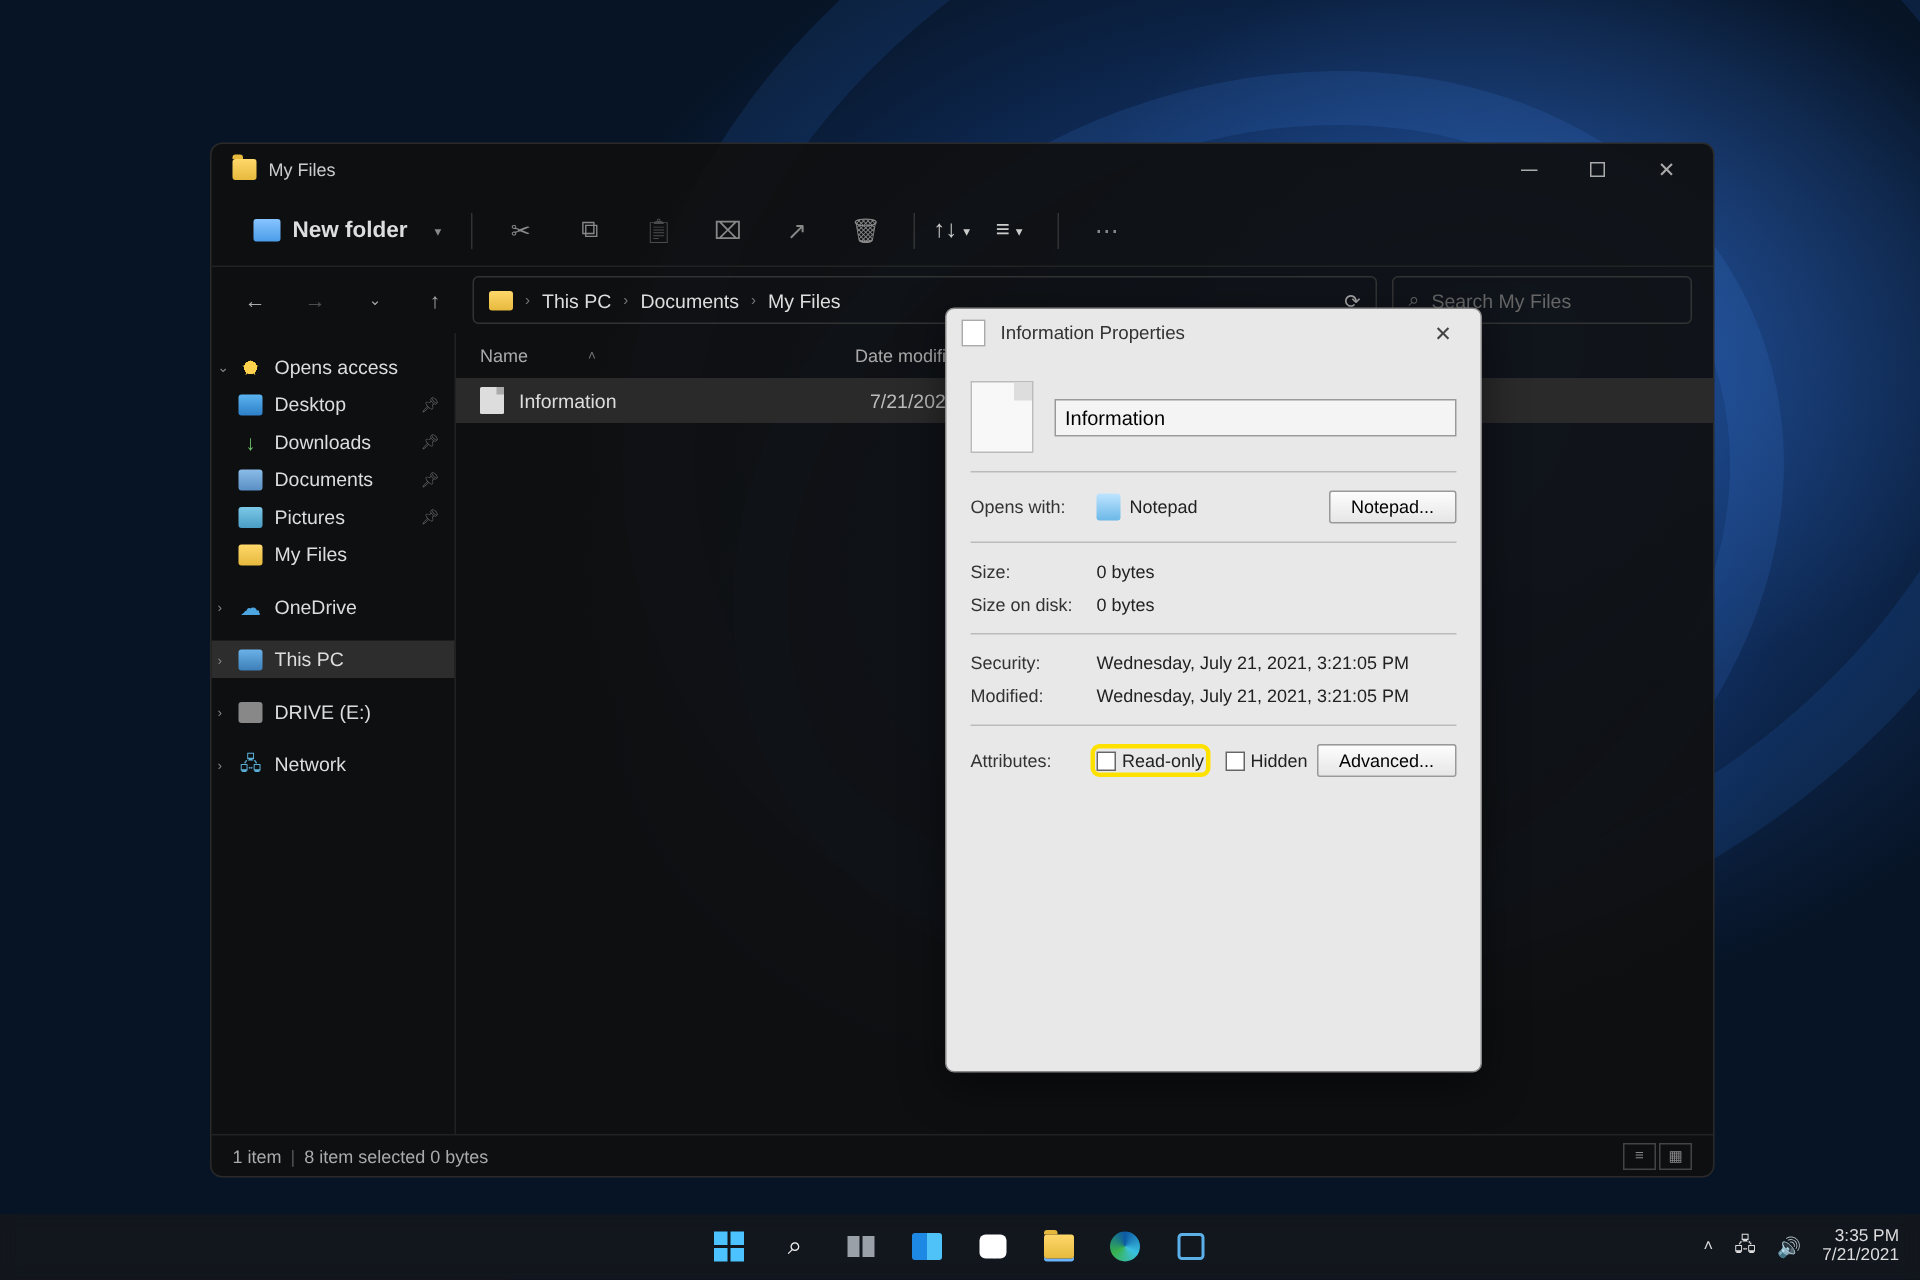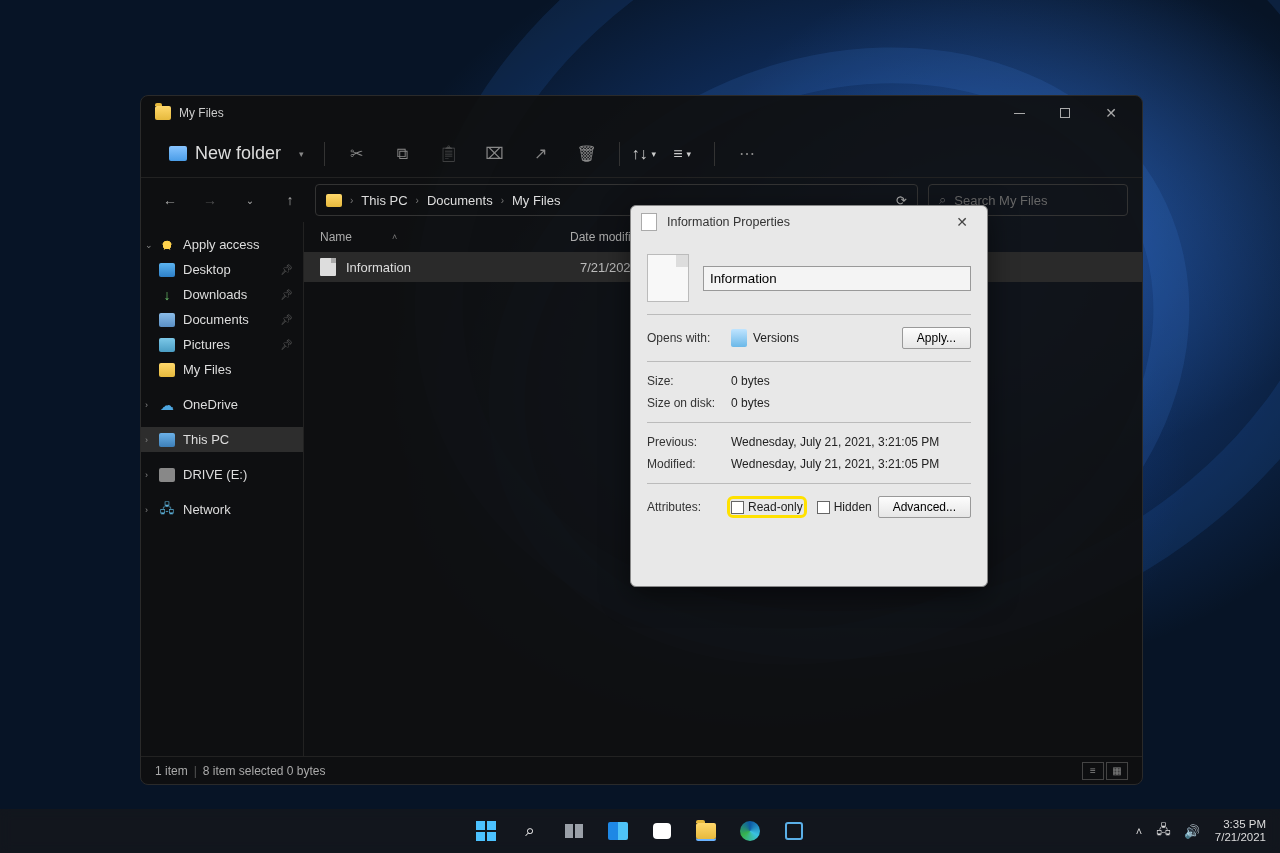--- a/index.html
+++ b/index.html
@@ -63,21 +63,21 @@
     .win-btn .cx { font-size: 14px; }
 
     .toolbar {
       display: flex;
       align-items: center;
       height: 48px;
       padding: 0 18px;
       gap: 6px;
       border-bottom: 1px solid #222;
     }
-    .tb-new { display:flex; align-items:center; gap:8px; padding:6px 10px; border-radius:4px; color:#ddd; font-size:18px; }
+    .tb-new { display:flex; align-items:center; gap:8px; padding:6px 10px; border-radius:4px; color:#ddd; font-size:15px;font-weight:bold; }
     .tb-new .nf-ico { width:18px; height:15px; background:linear-gradient(#87c4ff,#4a9de8); border-radius:2px; position:relative; }
     .tb-chev { color:#888; font-size:9px; margin-left:2px; margin-right:8px; }
     .tb-sep { width:1px; height:24px; background:#333; margin:0 6px; }
     .tb-ico { width:40px; height:36px; display:flex; align-items:center; justify-content:center; color:#888; font-size:16px; }
     .tb-ico.dim { opacity:0.5; }
     .tb-sort, .tb-view { display:flex; align-items:center; gap:4px; color:#ccc; }
 
     .navrow {
       display: flex;
       align-items: center;
@@ -126,21 +126,21 @@
     .sb-sep{ color:#555; }
     .vbtns { margin-left:auto; display:flex; gap:2px; }
     .vbtn { width:22px; height:18px; border:1px solid #444; display:flex; align-items:center; justify-content:center; font-size:10px; color:#888; }
 
     
     .props {
       position: absolute;
       left: 630px;
       top: 205px;
       width: 358px;
-      height: 382px;
+      height: 510px;
       background: #e8e8e8;
       border: 1px solid #888;
       box-shadow: 0 8px 28px rgba(0,0,0,0.5);
       border-radius: 6px;
       font-size: 12px;
       color: #222;
       display:flex;
       flex-direction:column;
     }
     .props-title { display:flex; align-items:center; height:32px; padding:0 10px; font-size:12.5px; color:#333; }
@@ -248,21 +248,21 @@
       <span>⌕</span>
       <span>Search My Files</span>
     </div>
   </div>
 
   <div class="body">
     <div class="sidebar">
       <div class="sb-item">
         <span class="sb-chev">⌄</span>
         <span class="sb-ico ic-star">★</span>
-        <span>Apply access</span>
+        <span>Opens access</span>
       </div>
       <div class="sb-item l2">
           <span class="sb-ico ic-desk"></span>
           <span>Desktop</span>
           <span class="sb-pin">📌︎</span>
         </div>
       <div class="sb-item l2">
           <span class="sb-ico ic-down">↓</span>
           <span>Downloads</span>
           <span class="sb-pin">📌︎</span>
@@ -342,35 +342,35 @@
   </div>
   <div class="pbody">
     <div class="prow">
       <div class="doc-ico"></div>
       <input class="fnamebox" value="Information" style="">
     </div>
     <div class="divider"></div>
     <div class="prow">
         <span class="plabel">Opens with:</span>
         <span class="np-ico"></span>
-        <span class="pval">Versions</span>
-        <button class="wbtn" style="margin-left:auto">Apply...</button>
+        <span class="pval">Notepad</span>
+        <button class="wbtn" style="margin-left:auto">Notepad...</button>
       </div>
     <div class="divider"></div>
     <div class="prow">
         <span class="plabel">Size:</span>
         <span class="pval">0 bytes</span>
       </div>
     <div class="prow">
         <span class="plabel">Size on disk:</span>
         <span class="pval">0 bytes</span>
       </div>
     <div class="divider"></div>
     <div class="prow">
-        <span class="plabel">Previous:</span>
+        <span class="plabel">Security:</span>
         <span class="pval">Wednesday, July 21, 2021, 3:21:05 PM</span>
       </div>
     <div class="prow">
         <span class="plabel">Modified:</span>
         <span class="pval">Wednesday, July 21, 2021, 3:21:05 PM</span>
       </div>
     <div class="divider"></div>
     <div class="prow">
       <span class="plabel">Attributes:</span>
       <div class="attrs">

